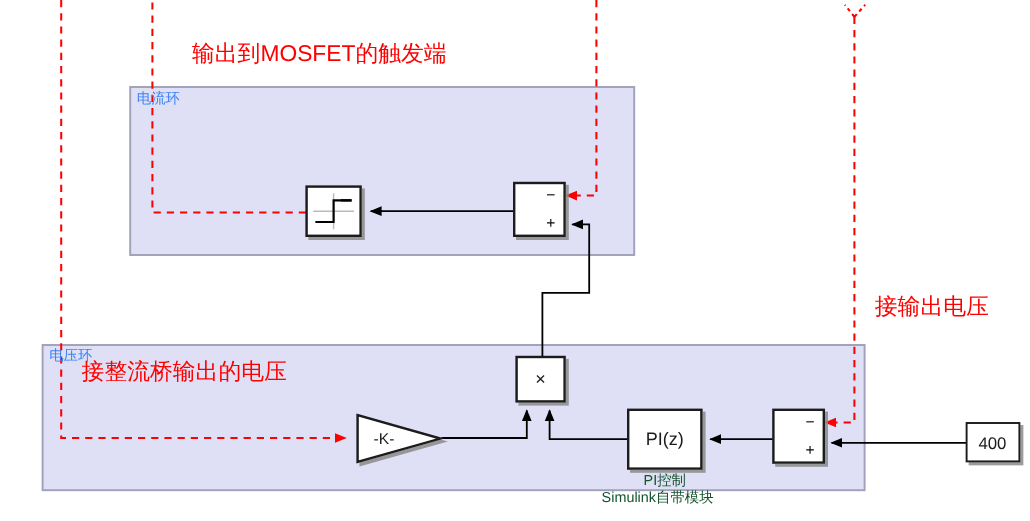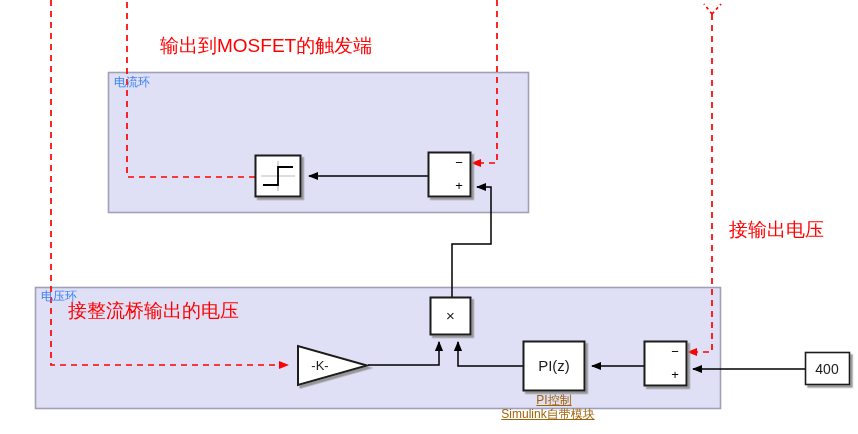--- a/index.html
+++ b/index.html
@@ -4,22 +4,22 @@
 <style>
   html,body{margin:0;padding:0;background:#ffffff;}
   body{width:858px;height:434px;position:relative;overflow:hidden;
        font-family:"Liberation Sans","DejaVu Sans",sans-serif;}
   #stage{position:absolute;left:0;top:0;width:858px;height:434px;}
   svg.layer{position:absolute;left:0;top:0;width:858px;height:434px;}
   .anno{position:absolute;color:#ff0000;font-size:19px;line-height:1;white-space:nowrap;
         font-family:"Liberation Sans","DejaVu Sans",sans-serif;}
   .subsys-label{position:absolute;color:#3b82f6;font-size:12px;white-space:nowrap;
         font-family:"Liberation Sans","DejaVu Sans",sans-serif;}
-  .blk-cap{position:absolute;color:#a16207;font-size:12px;white-space:nowrap;text-align:right;
-        font-family:"Liberation Sans","DejaVu Sans",sans-serif;text-decoration:underline;}
+  .blk-cap{position:absolute;color:#14532d;font-size:12px;white-space:nowrap;text-align:right;
+        font-family:"Liberation Sans","DejaVu Sans",sans-serif;}
 </style>
 </head>
 <body>
 
 <div id="stage">
 
   <svg class="layer">
     <rect x="108.5" y="72.5" width="420" height="140" fill="#dfe0f5" stroke="#a0a0b8" stroke-width="1.6"></rect>
     <rect x="35.5" y="287.5" width="685" height="121" fill="#dfe0f5" stroke="#a0a0b8" stroke-width="1.6"></rect>
   </svg>
@@ -113,18 +113,18 @@
       <rect x="805.5" y="352.5" width="44" height="32" fill="#ffffff" stroke="#1a1a1a" stroke-width="1.6"></rect>
       <text x="827" y="374" font-size="14" font-family="'Liberation Sans',sans-serif" fill="#1a1a1a" text-anchor="middle">400</text>
     </g>
   </svg>
 
   <div class="subsys-label" style="left:114px;top:74px;">电流环</div>
   <div class="subsys-label" style="left:41px;top:288px;">电压环</div>
 
   <div class="anno" style="left:129px;top:36px;margin-left:31px;">输出到MOSFET的触发端</div>
   <div class="anno" style="left:68px;top:253px;margin-top:48px;">接整流桥输出的电压</div>
-  <div class="anno" style="left:729px;top:220px;">接输出电压</div>
+  <div class="anno" style="left:729px;top:247px;">接输出电压</div>
 
   <div class="blk-cap" style="left:554px;top:392px;transform:translateX(-50%);">PI控制</div>
   <div class="blk-cap" style="left:548px;top:406px;transform:translateX(-50%);">Simulink自带模块</div>
 
 </div>
 
 </body></html>

